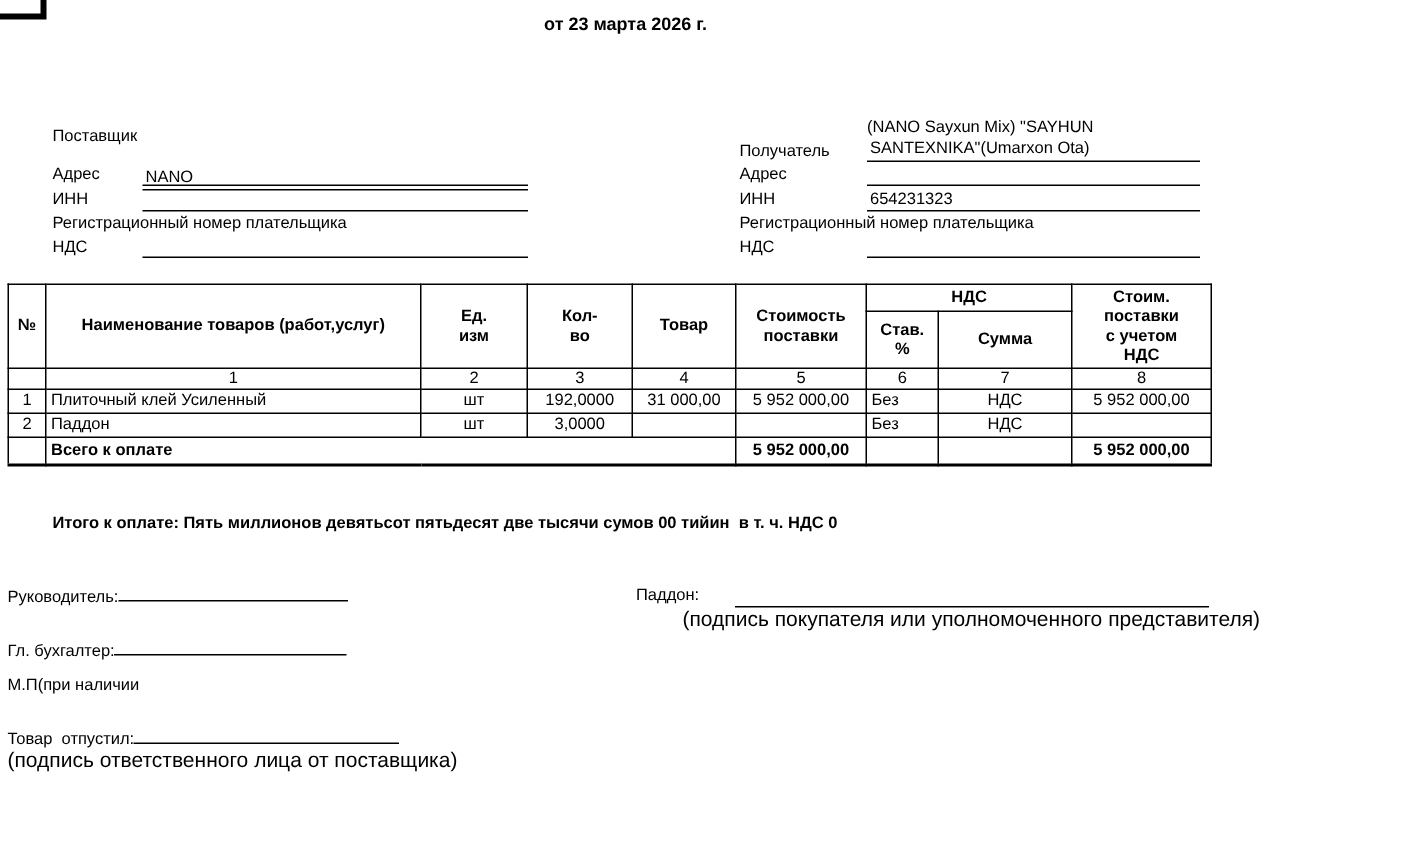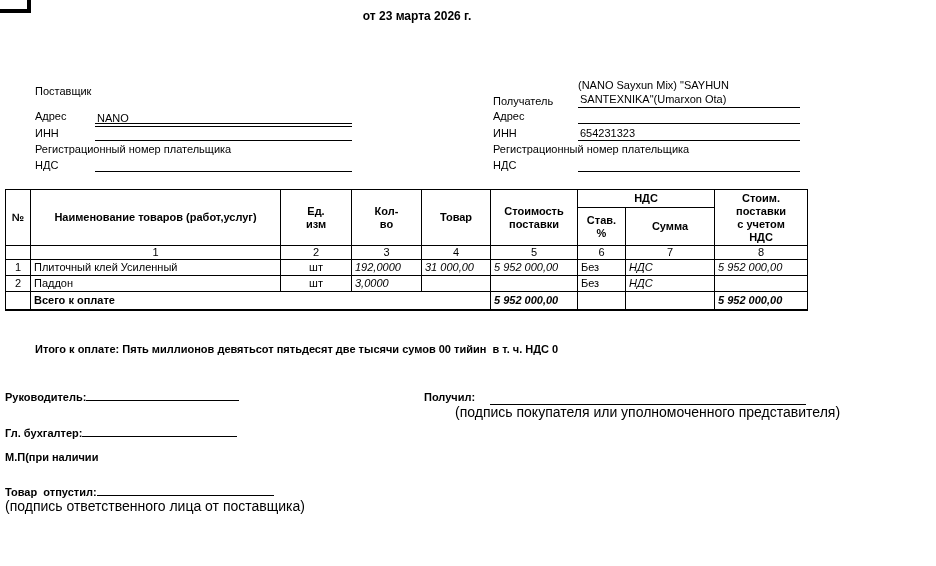--- a/index.html
+++ b/index.html
@@ -38,26 +38,26 @@
   }
   table.items{border-bottom:2px solid #000;}
   table.items th{font-weight:bold;text-align:center;vertical-align:middle;}
   tr.h-main{height:18px;}
   tr.h-sub{height:38px;}
   tr.h-nums{height:14px;}
   tr.h-nums td{text-align:center;}
   tr.data-row{height:16px;}
   tr.total-row{height:18px;}
   td.c{text-align:center;}
-  td.r{text-align:left;font-style:italic;}
+  td.r{text-align:center;}
   td.l{text-align:left;}
 
   .summary-line{position:absolute;left:35px;top:343px;font-weight:bold;white-space:pre;text-align:right;}
 
-  .sig-row{position:absolute;line-height:13px;font-weight:bold;}
+  .sig-row{position:absolute;line-height:13px;}
   .sig-line{
     display:inline-block;border-bottom:1px solid #000;height:11px;
     vertical-align:baseline;
   }
   .caption{position:absolute;font-size:14px;line-height:13px;}
   .u-line{position:absolute;border-bottom:1px solid #000;}
 </style>
 </head>
 <body>
 
@@ -172,21 +172,21 @@
   </tr>
 </tbody>
   </table>
 
 <div class="summary-line">Итого к оплате: Пять миллионов девятьсот пятьдесят две тысячи сумов 00 тийин  в т. ч. НДС 0</div>
 
 <div class="sig-row" style="left:5px;top:389px;">
   <span>Руководитель:</span><span class="sig-line" style="width:153px;"></span>
 </div>
 
-<div class="sig-row" style="left:424px;top:391px;">Получил:</div>
+<div class="sig-row" style="left:424px;top:391px;">Паддон:</div>
 <div class="u-line" style="left:490px;top:389px;width:316px;height:15px;"></div>
 <div class="caption" style="left:455px;top:406px;">(подпись покупателя или уполномоченного представителя)</div>
 
 <div class="sig-row" style="left:5px;top:425px;">
   <span>Гл. бухгалтер:</span><span class="sig-line" style="width:155px;"></span>
 </div>
 
 <div class="sig-row" style="left:5px;top:451px;">М.П(при наличии</div>
 
 <div class="sig-row" style="left:5px;top:484px;">

